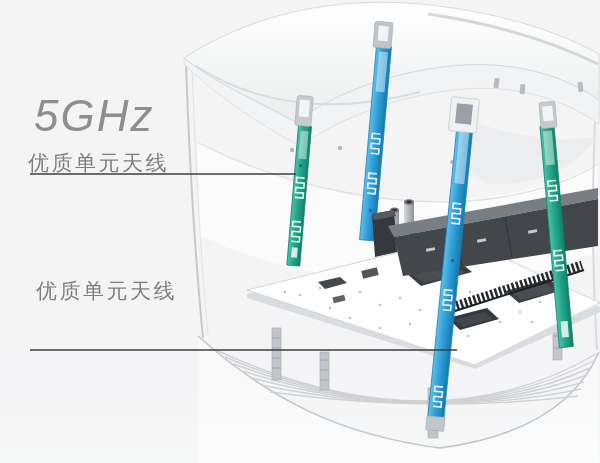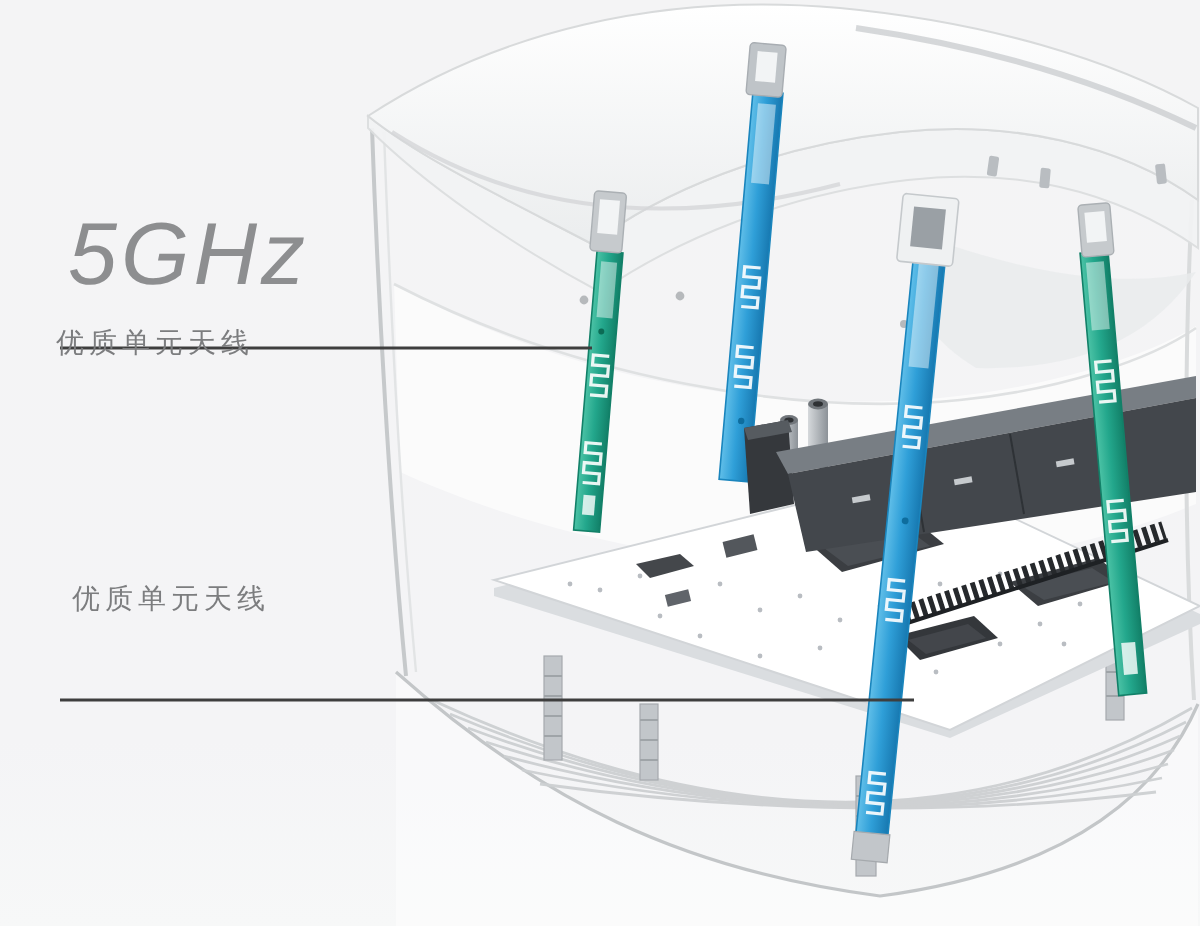--- a/index.html
+++ b/index.html
@@ -4,31 +4,31 @@
 <style>
   html,body{margin:0;padding:0;background:#e8e8e9;}
   .stage{
     position:relative;
     width:600px;height:463px;
     overflow:hidden;
     background:linear-gradient(180deg,#f4f4f5 0%,#f4f4f6 80%,#f7f8f8 100%);
     font-family:"Liberation Sans",sans-serif;
   }
   .stage svg{position:absolute;left:0;top:0;}
-  .callout{position:absolute;pointer-events:none;margin-top:12px;}
+  .callout{position:absolute;pointer-events:none;}
   .callout .title{
     font-style:italic;
     font-size:44px;
     color:#8d8e90;
     letter-spacing:2px;
     line-height:1;
     white-space:nowrap;
   }
   .callout .subtitle{
-    font-size:14px;
+    font-size:21px;
     color:#7c7d7f;
     letter-spacing:2.5px;
     line-height:1;
     margin-top:14px;
     white-space:nowrap;
   }
   #callout-5ghz{left:34px;top:94px;}
   #callout-5ghz .subtitle{margin-left:-6px;}
   #callout-24ghz{left:28px;top:266px;}
   #callout-24ghz .subtitle{margin-left:8px;}

